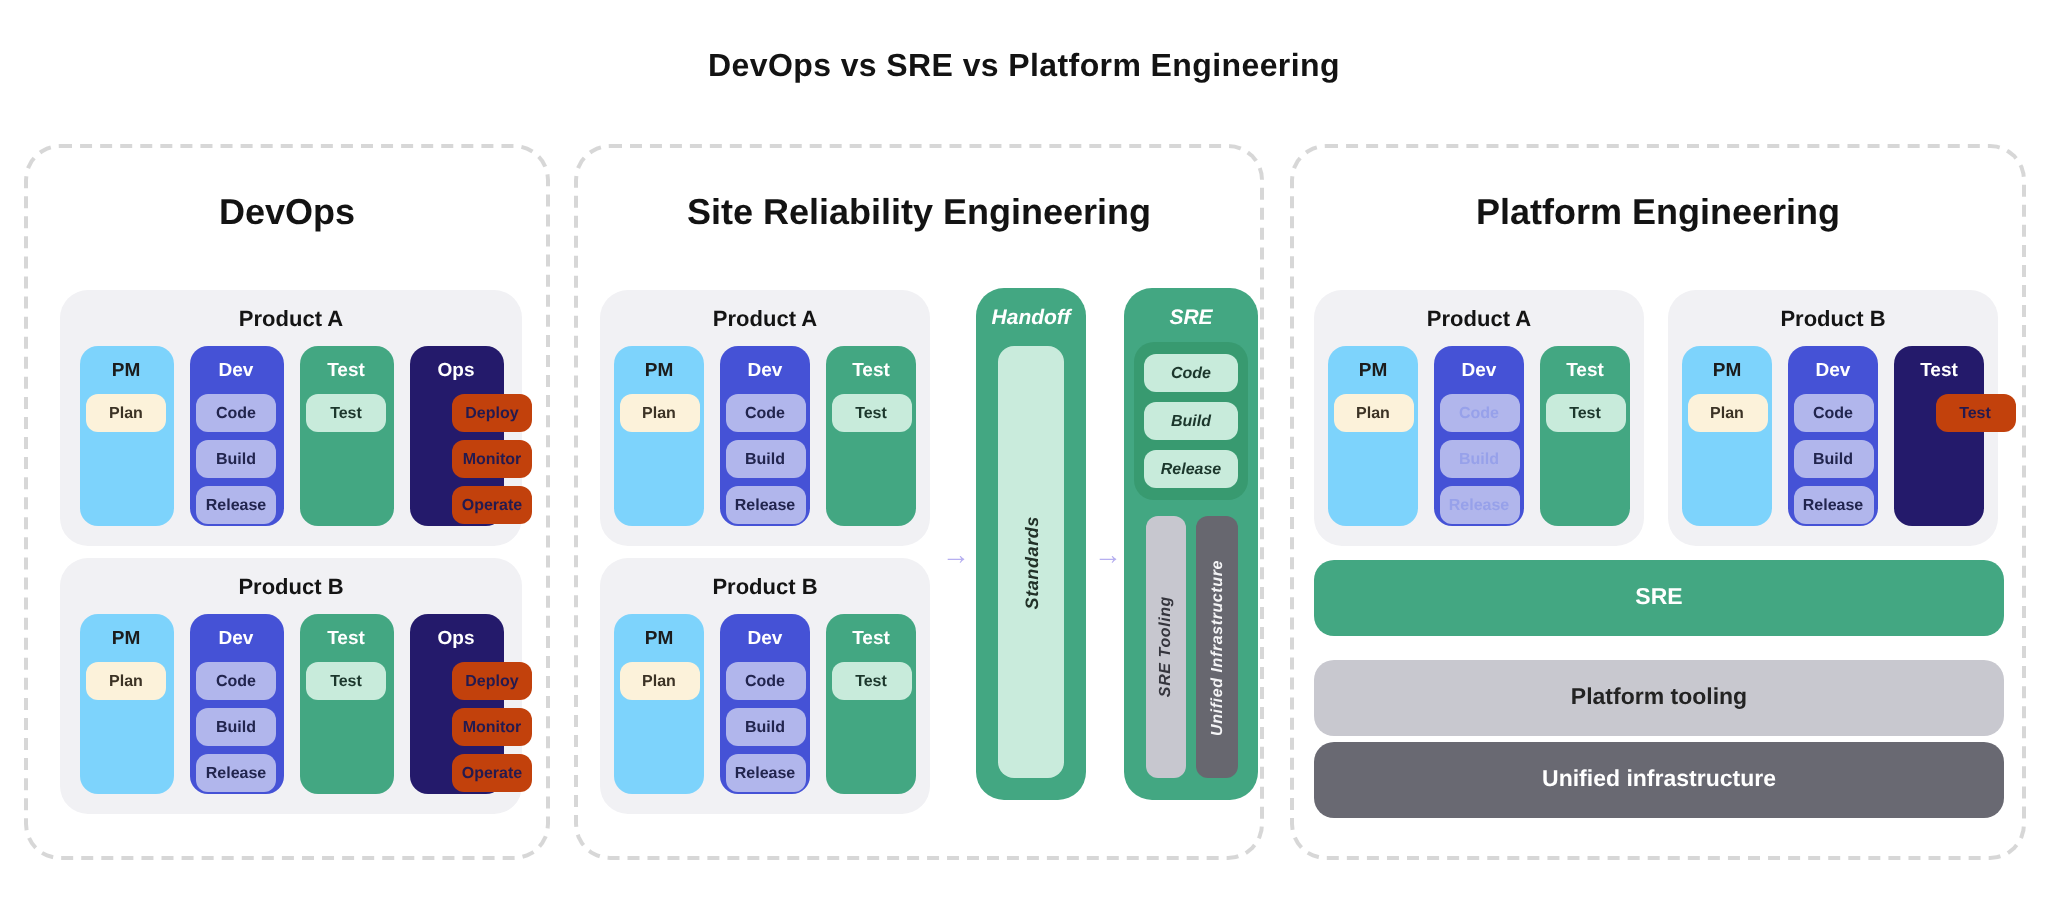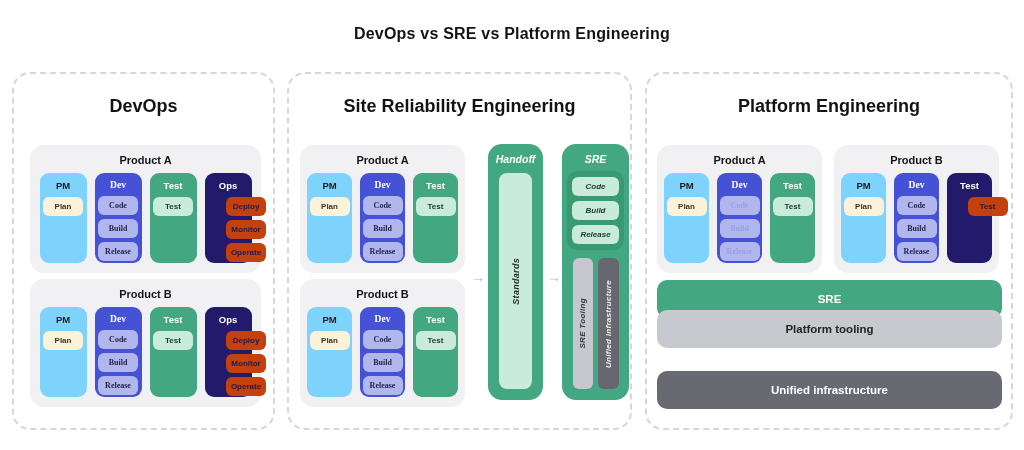--- a/index.html
+++ b/index.html
@@ -15,21 +15,21 @@
   .panel-title{position:absolute;top:22px;left:0;width:100%;text-align:center;margin:0;
     font-size:18px;font-weight:800;color:#131313;}
   .pcard{position:absolute;background:#F1F1F4;border-radius:14px;box-sizing:border-box;padding-top:9px;}
   .pcard-title{text-align:center;font-size:11px;font-weight:800;color:#141414;}
   .cols{display:flex;justify-content:center;gap:8px;margin-top:7px;}
   .col{width:47px;height:90px;border-radius:9px;display:flex;flex-direction:column;align-items:center;
     gap:4px;padding-top:7px;box-sizing:border-box;}
   .col-narrow{width:45px;}
   .col-label{font-size:9.5px;font-weight:800;color:#fff;margin-bottom:2px;}
   .col-pm{background:#7dd3fc;}  .col-pm .col-label{color:#1c1c1c;}
-  .col-dev{background:#4552D6;font-family:Liberation Serif, serif;}
+  .col-dev{background:#4552D6;}
   .col-test{background:#43A782;}
   .col-ops{background:#241A6B;}
   .chip{width:40px;box-sizing:border-box;border-radius:6px;font-size:8px;font-weight:700;
     text-align:center;padding:5px 1px;}
   .chip-pm{background:#FCF2DA;color:#3C3325;}
   .chip-dev{background:#B1B6EC;color:#22254E;}
   .chip-test{background:#C8EBDB;color:#1C372C;}
   .chip-ops{background:#c2410c;color:#241A4F;margin-left:36px;}
   .chip-faded{color:#97A1EA;}
   .arrow{position:absolute;color:#B6AFF0;font-size:14px;font-weight:700;line-height:1;}
@@ -230,20 +230,20 @@
         <div class="col col-narrow col-ops">
           <div class="col-label">Test</div>
           <div class="chip chip-ops">Test</div>
         </div>
       </div>
     </div>
 
     <div class="layer-bar layer-green" style="top:206px;">
       <span>SRE</span>
     </div>
-    <div class="layer-bar layer-light" style="top:236px;">
+    <div class="layer-bar layer-light" style="top:256px;">
       <span>Platform tooling</span>
     </div>
     <div class="layer-bar layer-dark" style="top:297px;">
       <span>Unified infrastructure</span>
     </div>
   </section>
 </div>
 
 </body></html>

